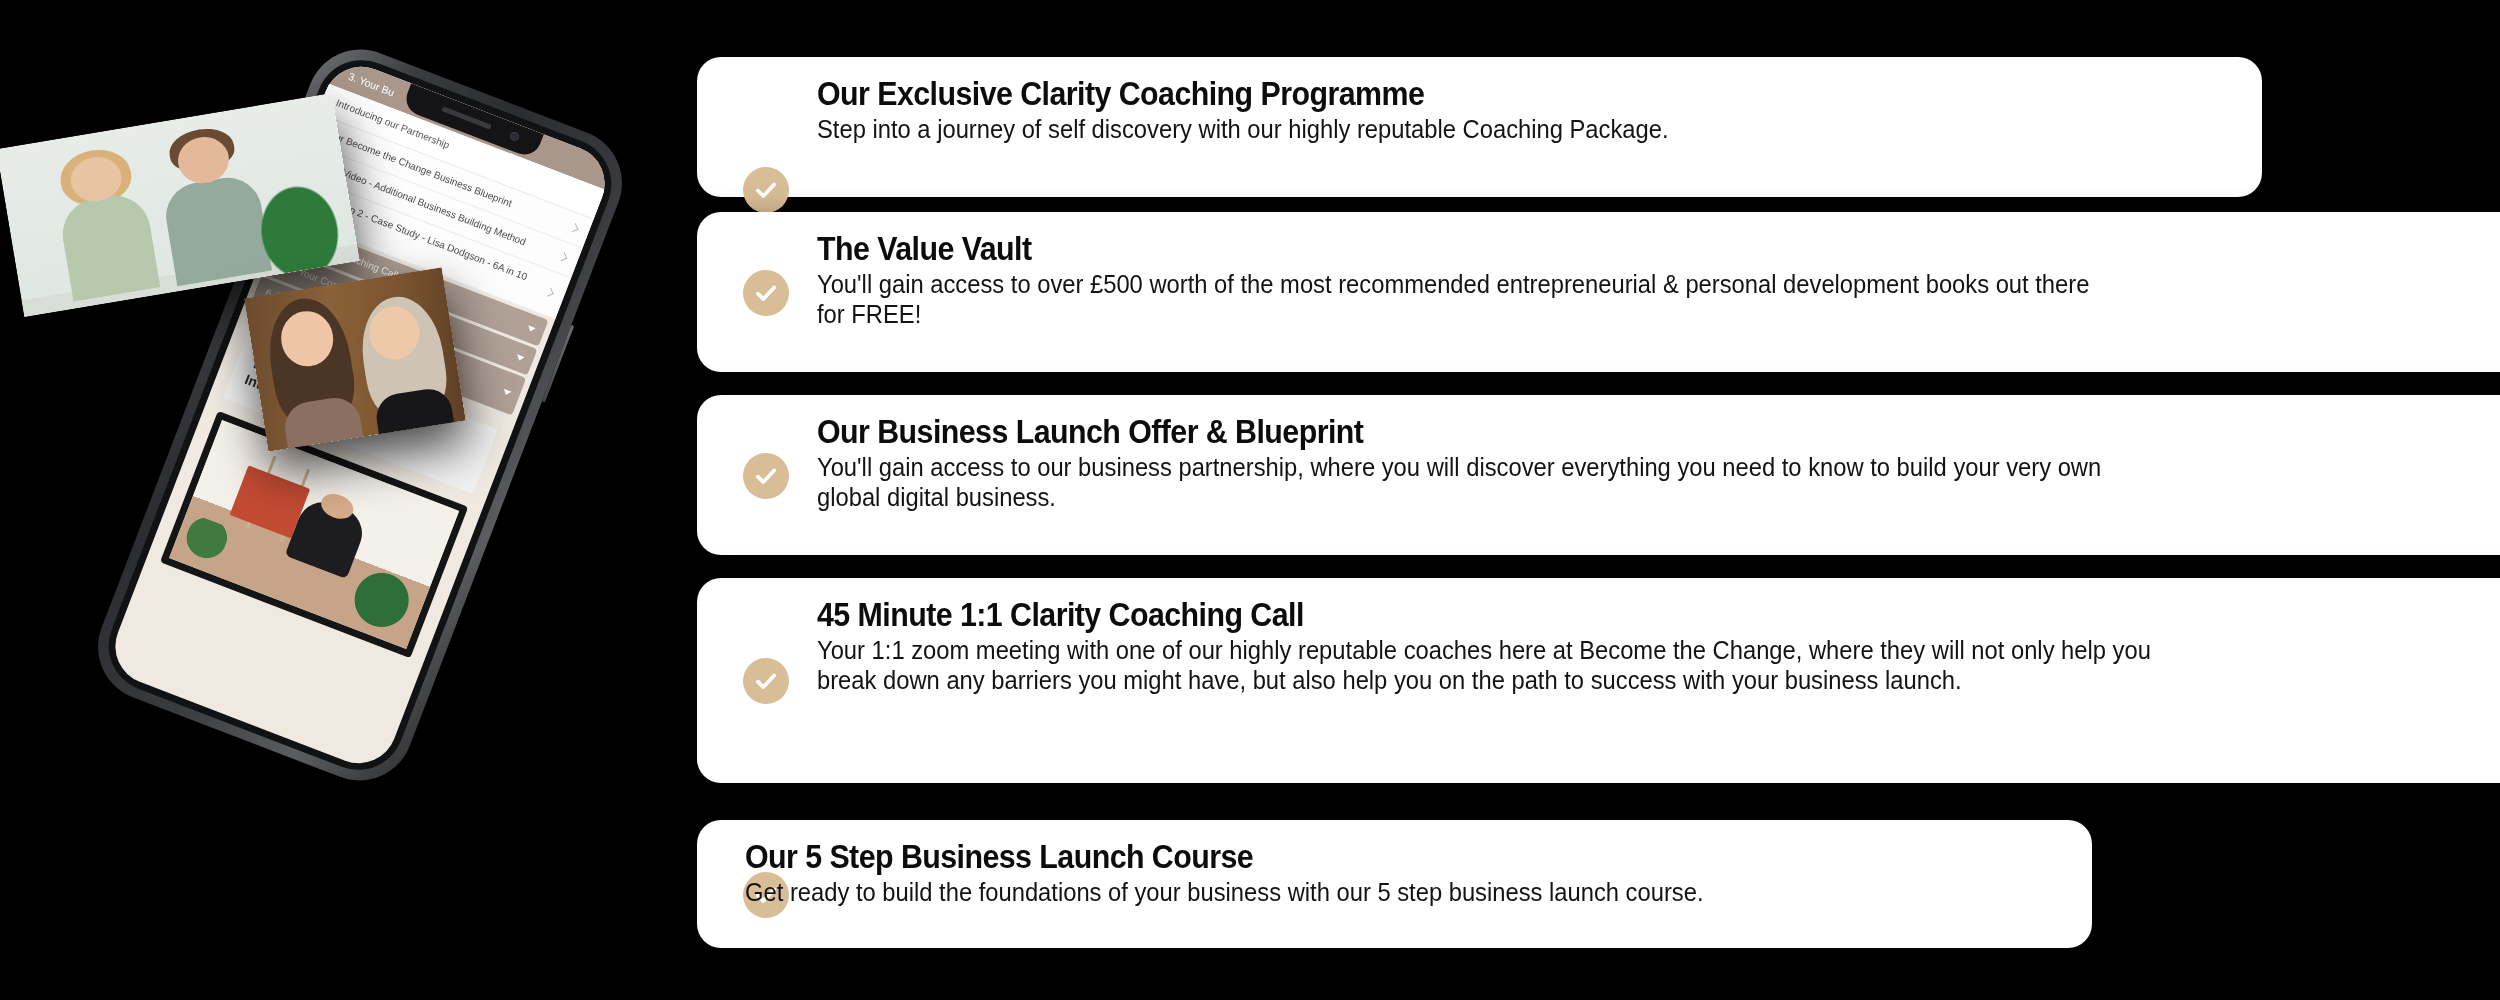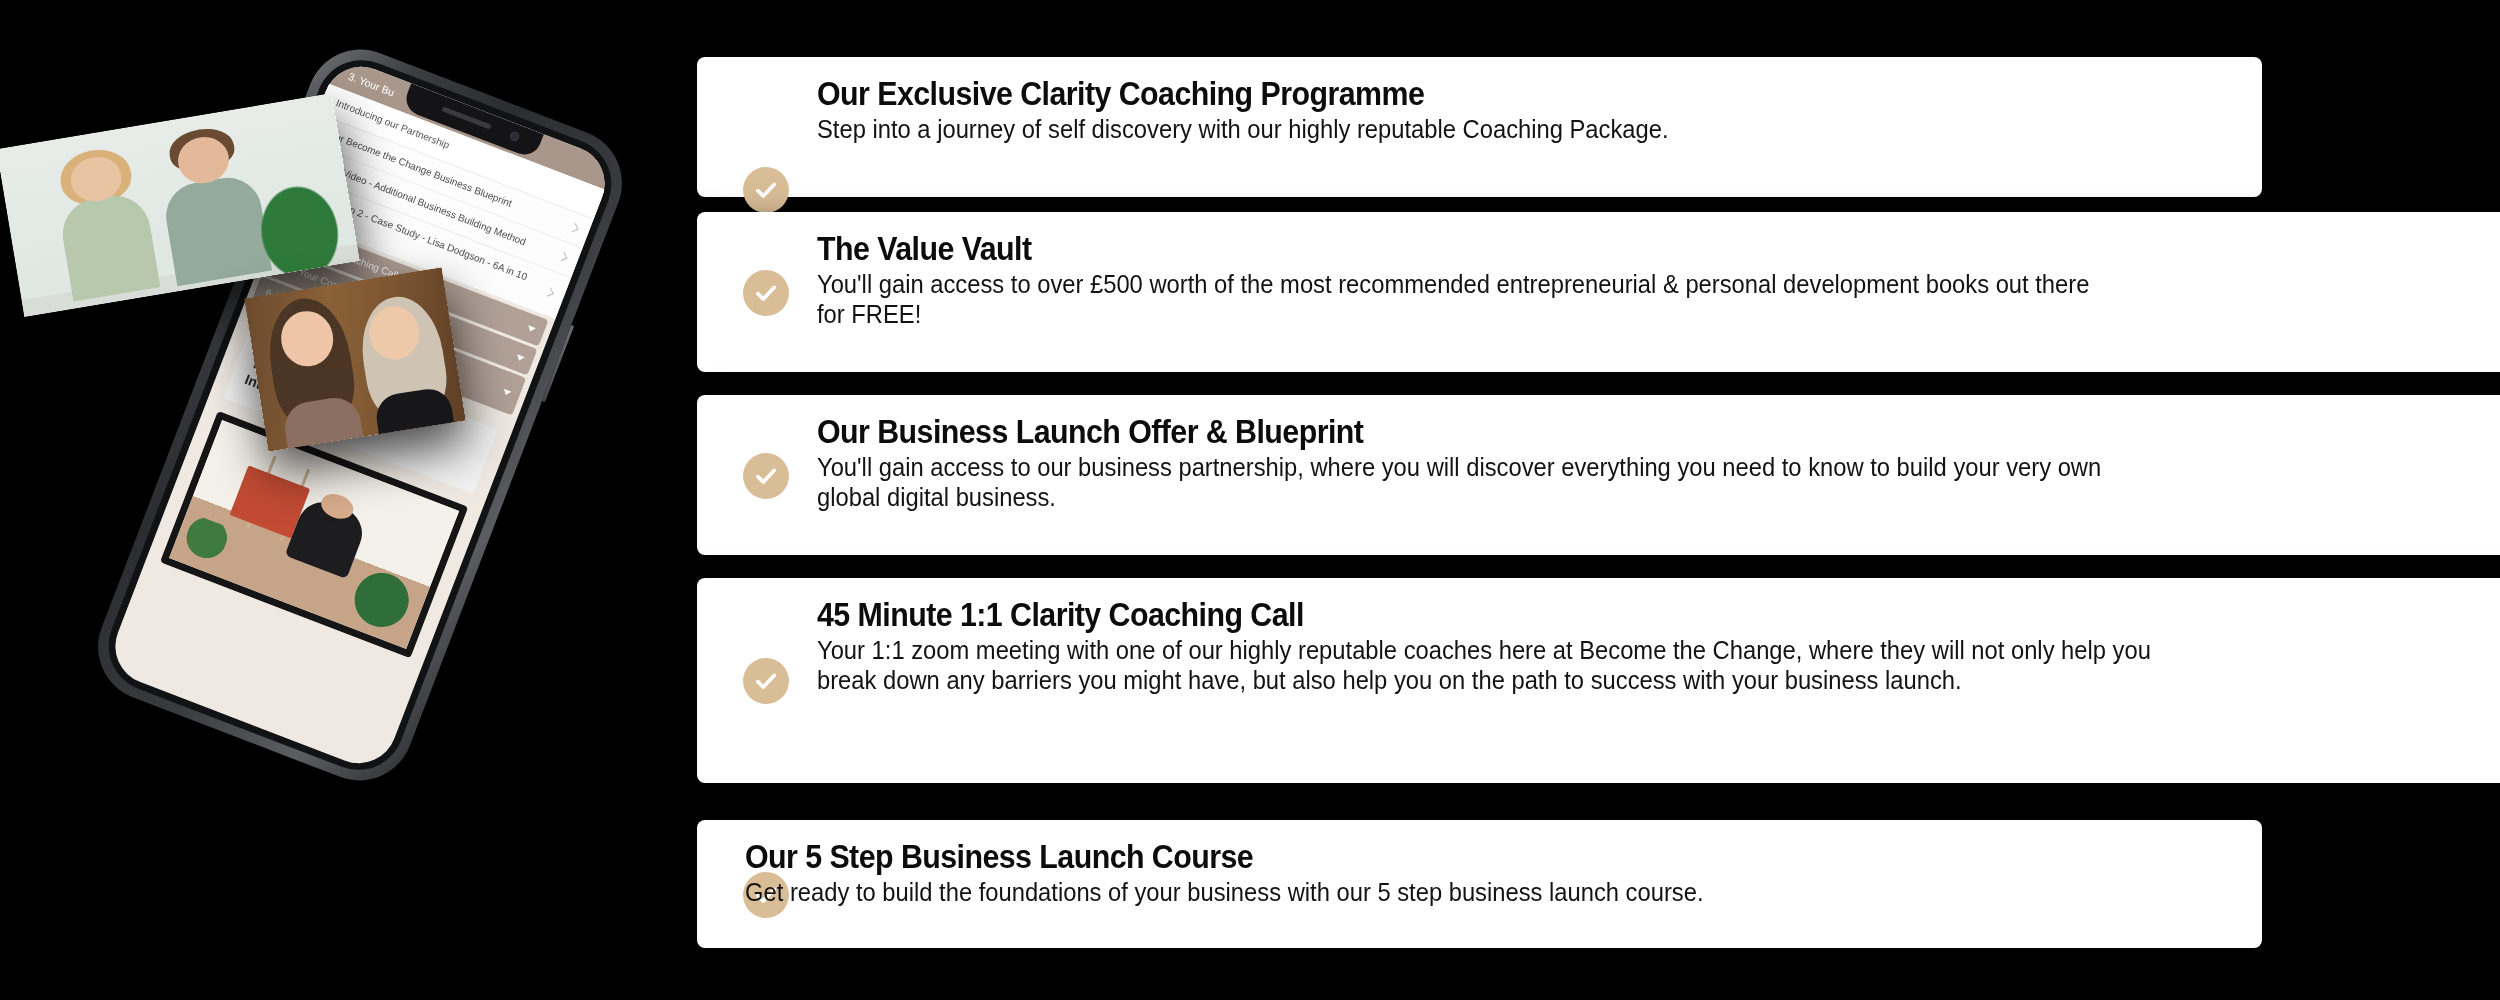--- a/index.html
+++ b/index.html
@@ -231,21 +231,21 @@
     border-radius:50% 50% 34% 34%; background:#cfc4b4; }
   .tb-f2face { position:absolute; right:16%; top:20%; width:25%; height:34%;
     border-radius:50%; background:#eec9a9; }
   .tb-f2body { position:absolute; right:6%; bottom:0; width:38%; height:24%;
     border-radius:24px 24px 0 0; background:#17171a; }
 
   
   .card {
     position: absolute;
     background: #ffffff;
-    border-radius: 8px;
+    border-radius: 24px;
     box-shadow: 0 12px 34px rgba(0,0,0,0.55);
     box-sizing: border-box;
     padding: 18px 40px 18px 120px;
   }
   .card .tick {
     position: absolute;
     left: 46px;
     width: 46px;
     height: 46px;
     border-radius: 50%;
@@ -402,21 +402,21 @@
   <div class="card" style="left:697px; top:578px; width:1860px; height:205px;">
     <span class="tick" style="top:80px;">
       <svg viewBox="0 0 24 24" aria-hidden="true">
         <path d="M4.5 12.6 L9.6 17.6 L19.5 6.9" fill="none" stroke="#ffffff" stroke-width="3.4" stroke-linecap="round" stroke-linejoin="round"></path>
       </svg>
     </span>
     <h3>45 Minute 1:1 Clarity Coaching Call</h3>
     <p style="max-width:1470px;">Your 1:1 zoom meeting with one of our highly reputable coaches here at Become the Change, where they will not only help you break down any barriers you might have, but also help you on the path to success with your business launch.</p>
   </div>
 
-  <div class="card" style="left:697px; top:820px; width:1565px; height:128px;padding-left:48px;">
+  <div class="card" style="left:697px; top:820px; width:1395px; height:128px;padding-left:48px;">
     <span class="tick" style="top:52px;">
       <svg viewBox="0 0 24 24" aria-hidden="true">
         <path d="M4.5 12.6 L9.6 17.6 L19.5 6.9" fill="none" stroke="#ffffff" stroke-width="3.4" stroke-linecap="round" stroke-linejoin="round"></path>
       </svg>
     </span>
     <h3>Our 5 Step Business Launch Course</h3>
     <p>Get ready to build the foundations of your business with our 5 step business launch course.</p>
   </div>
 
 </div>

